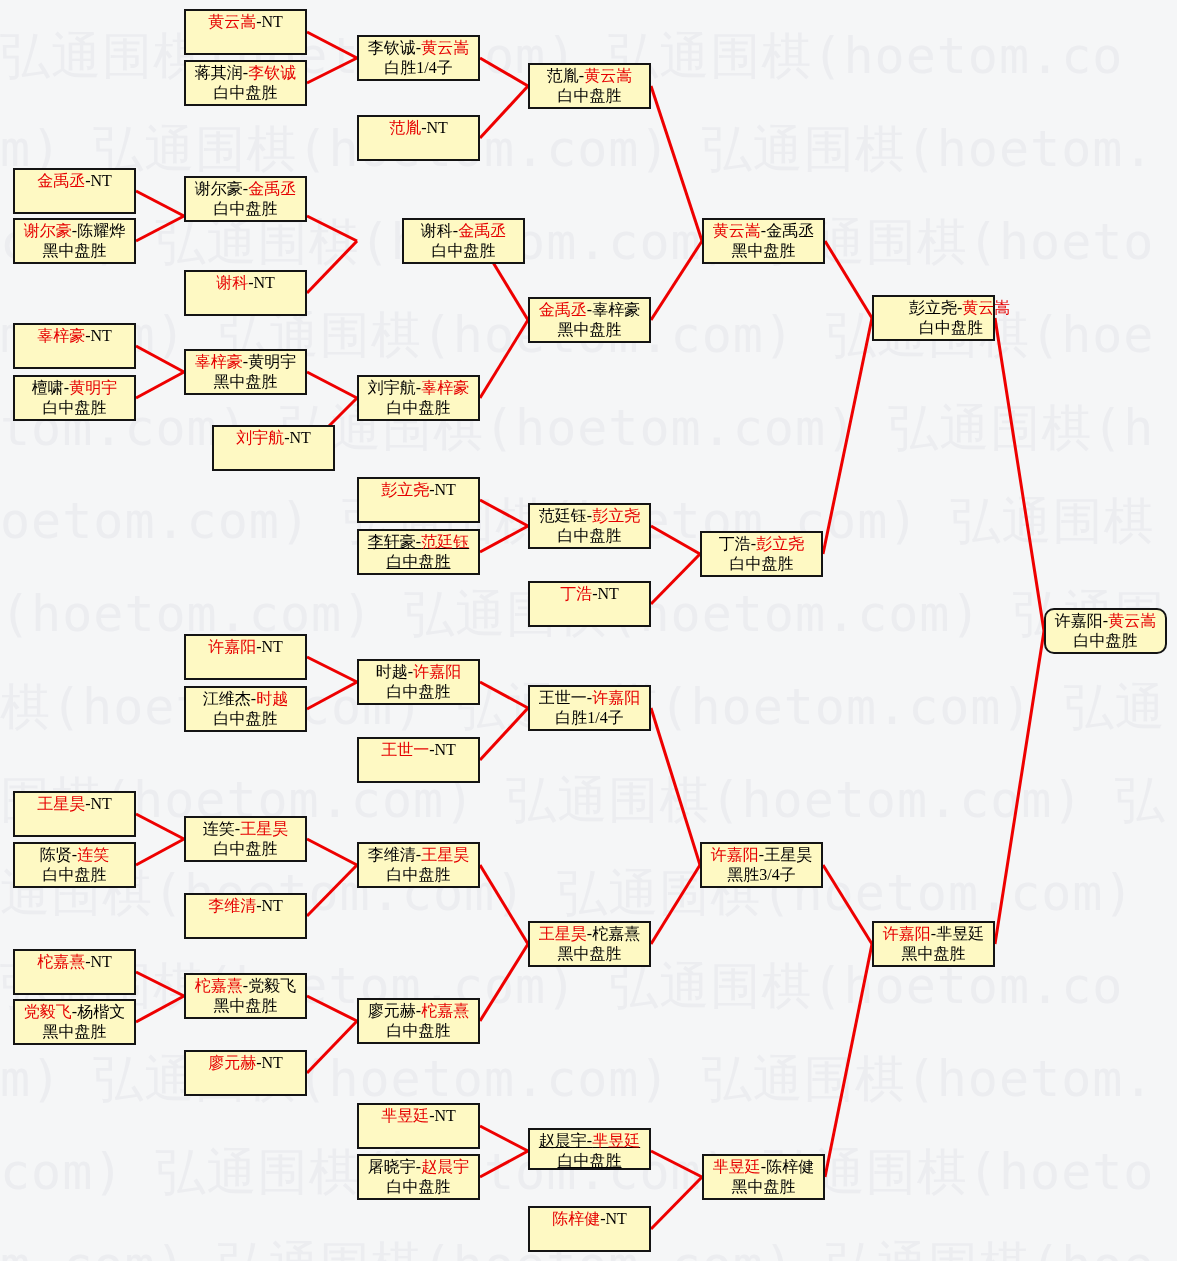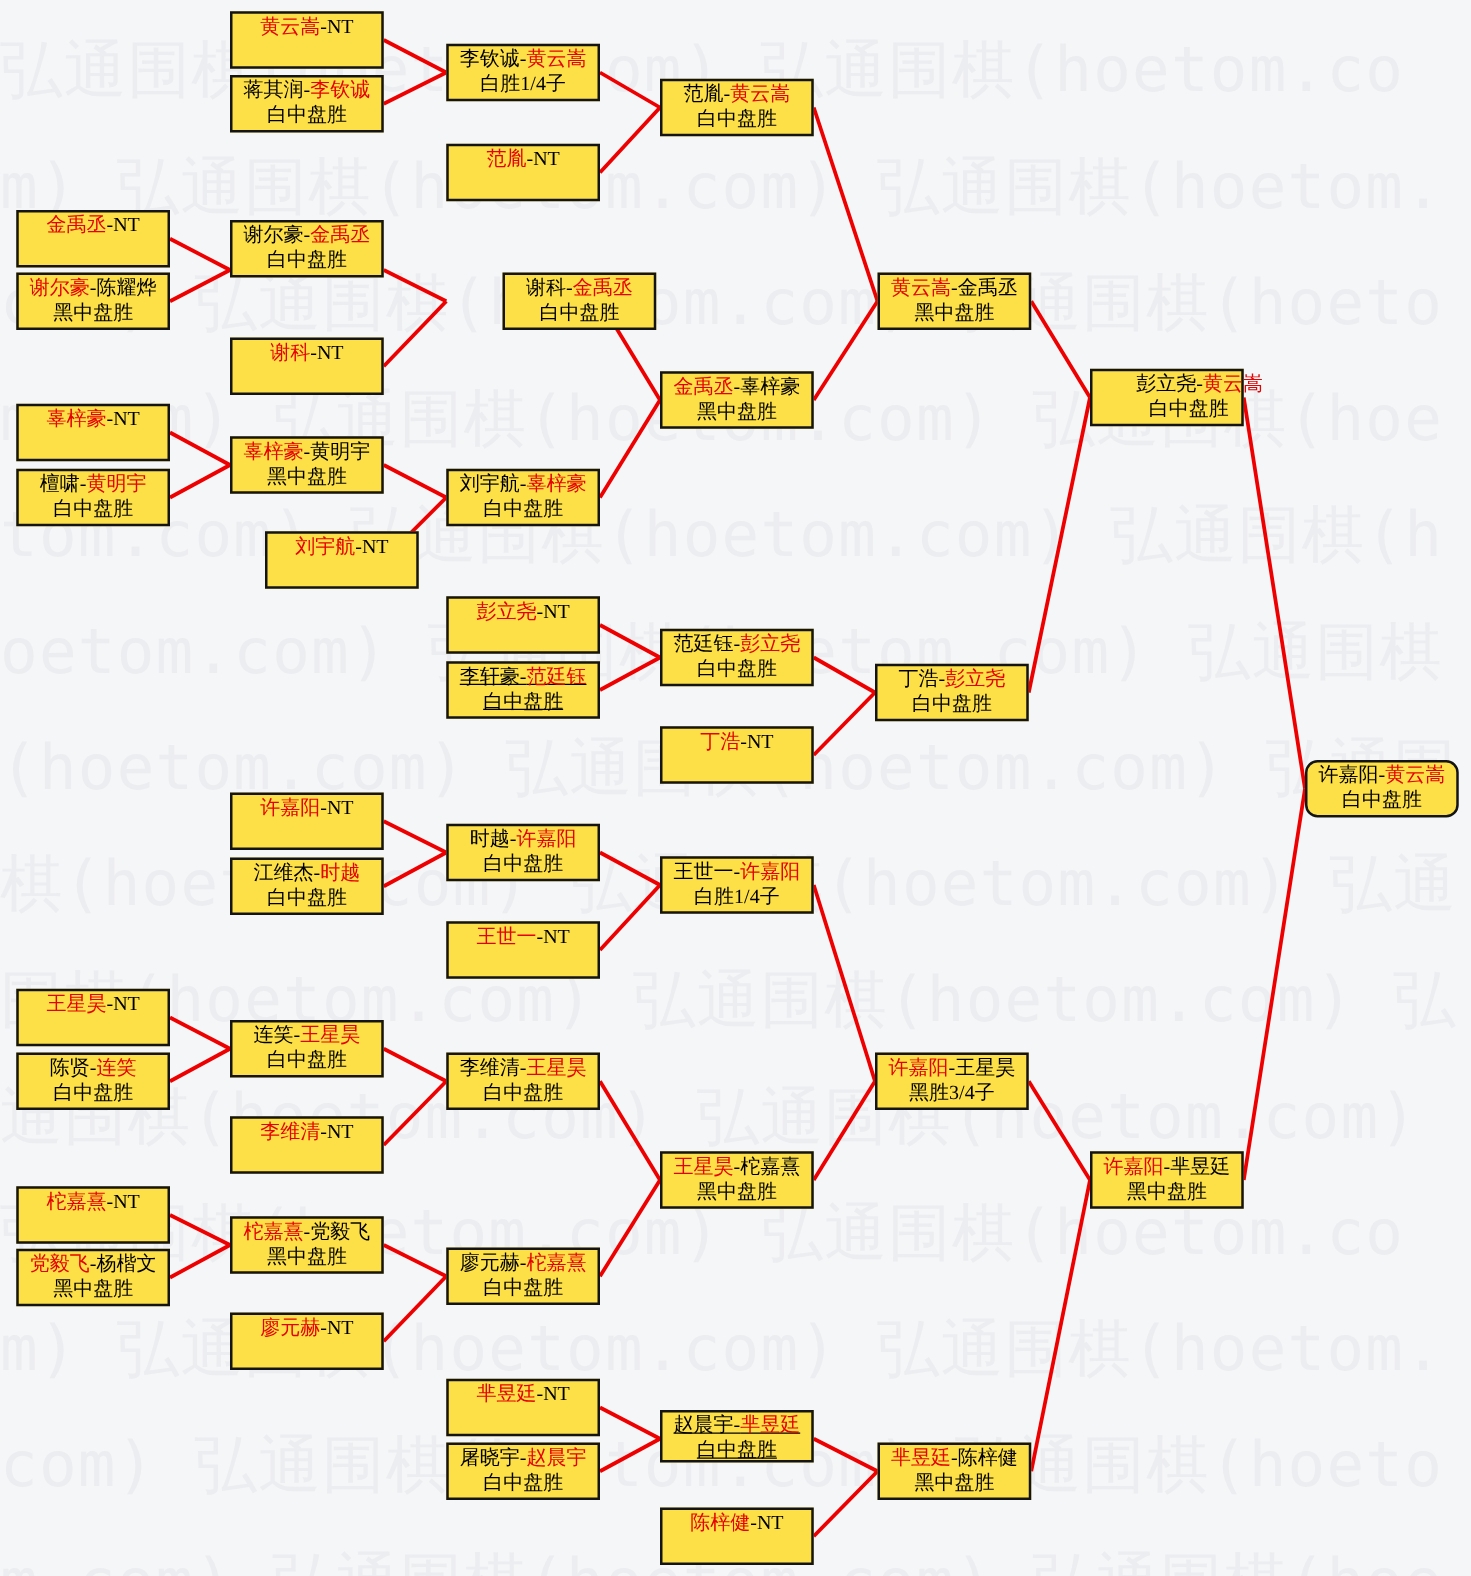--- a/index.html
+++ b/index.html
@@ -24,21 +24,21 @@
     overflow:hidden;
   }
   .lines-layer{
     position:absolute;left:0;top:0;
     z-index:1;
   }
   .match-box{
     position:absolute;
     z-index:2;
     box-sizing:border-box;
-    background:#fde047;
+    background:#fef9c3;
     border:2px solid #141414;
     text-align:center;
     font-size:16px;
     line-height:20px;
     color:#000;
     padding-top:1px;
   }
   .match-line1{white-space:nowrap;}
   .match-line2{white-space:nowrap;}
   .winner{color:var(--win-color,#e60000);}

